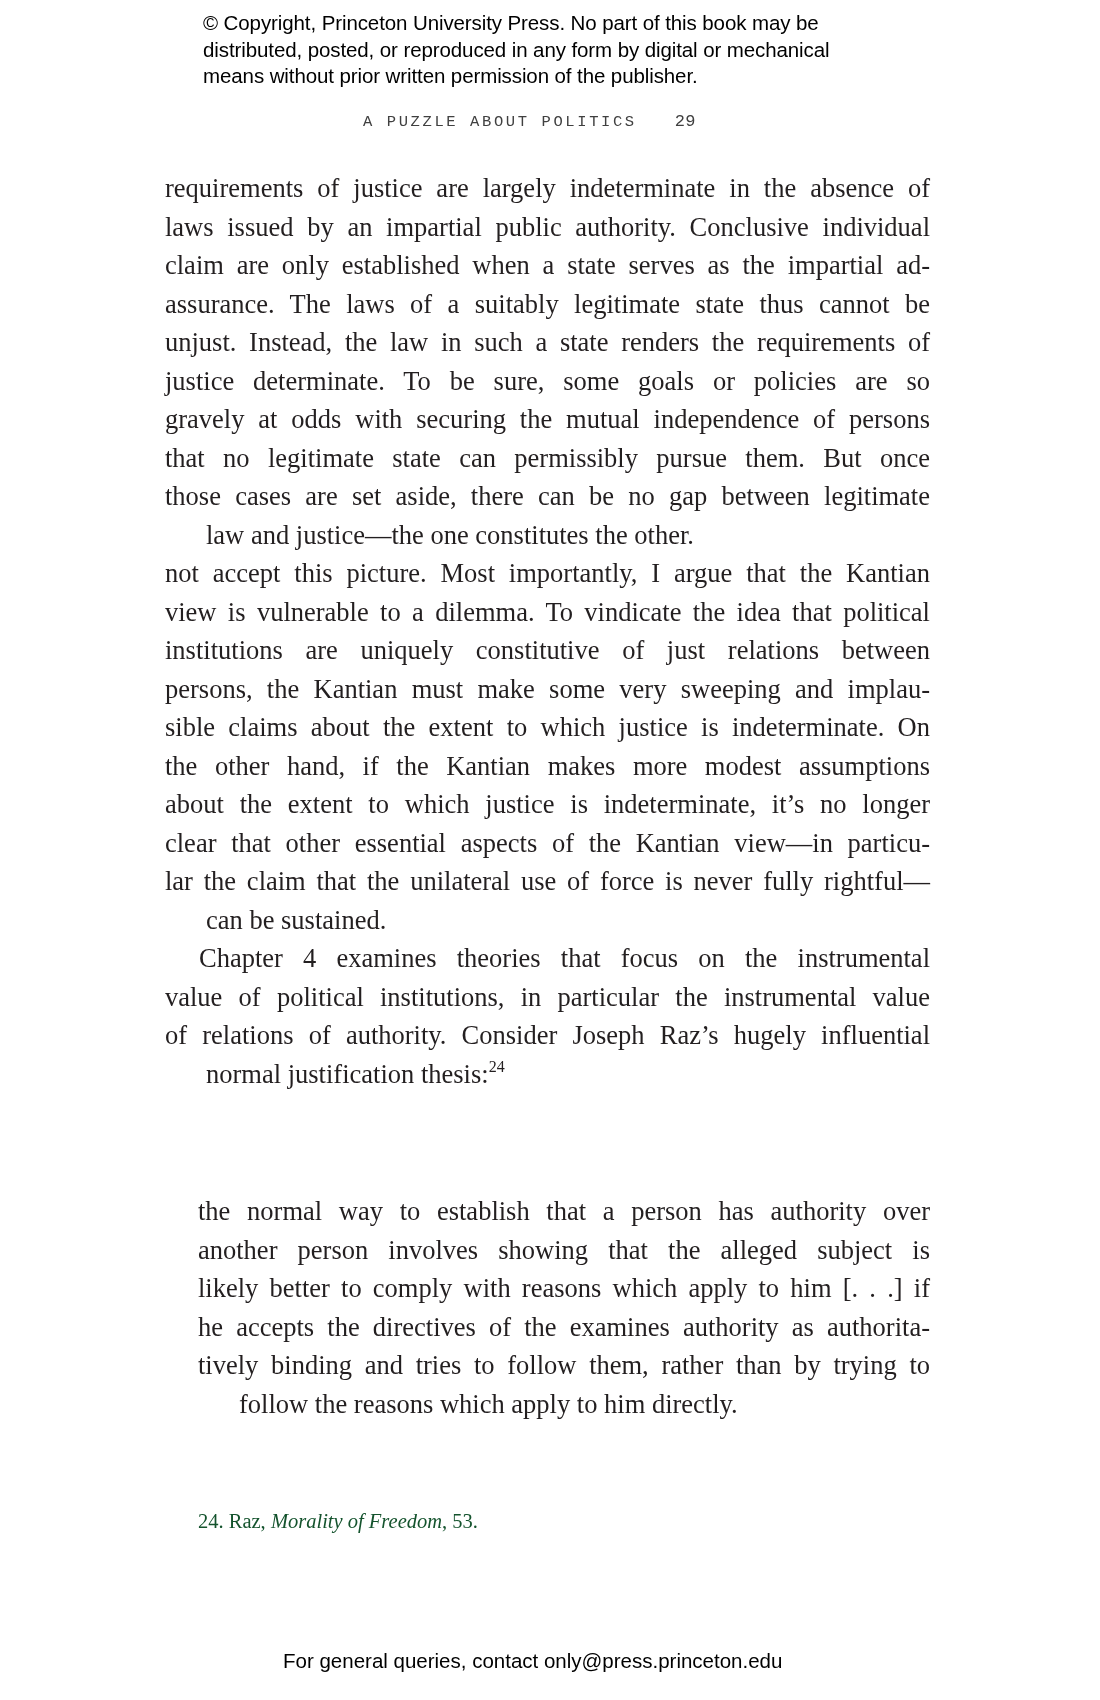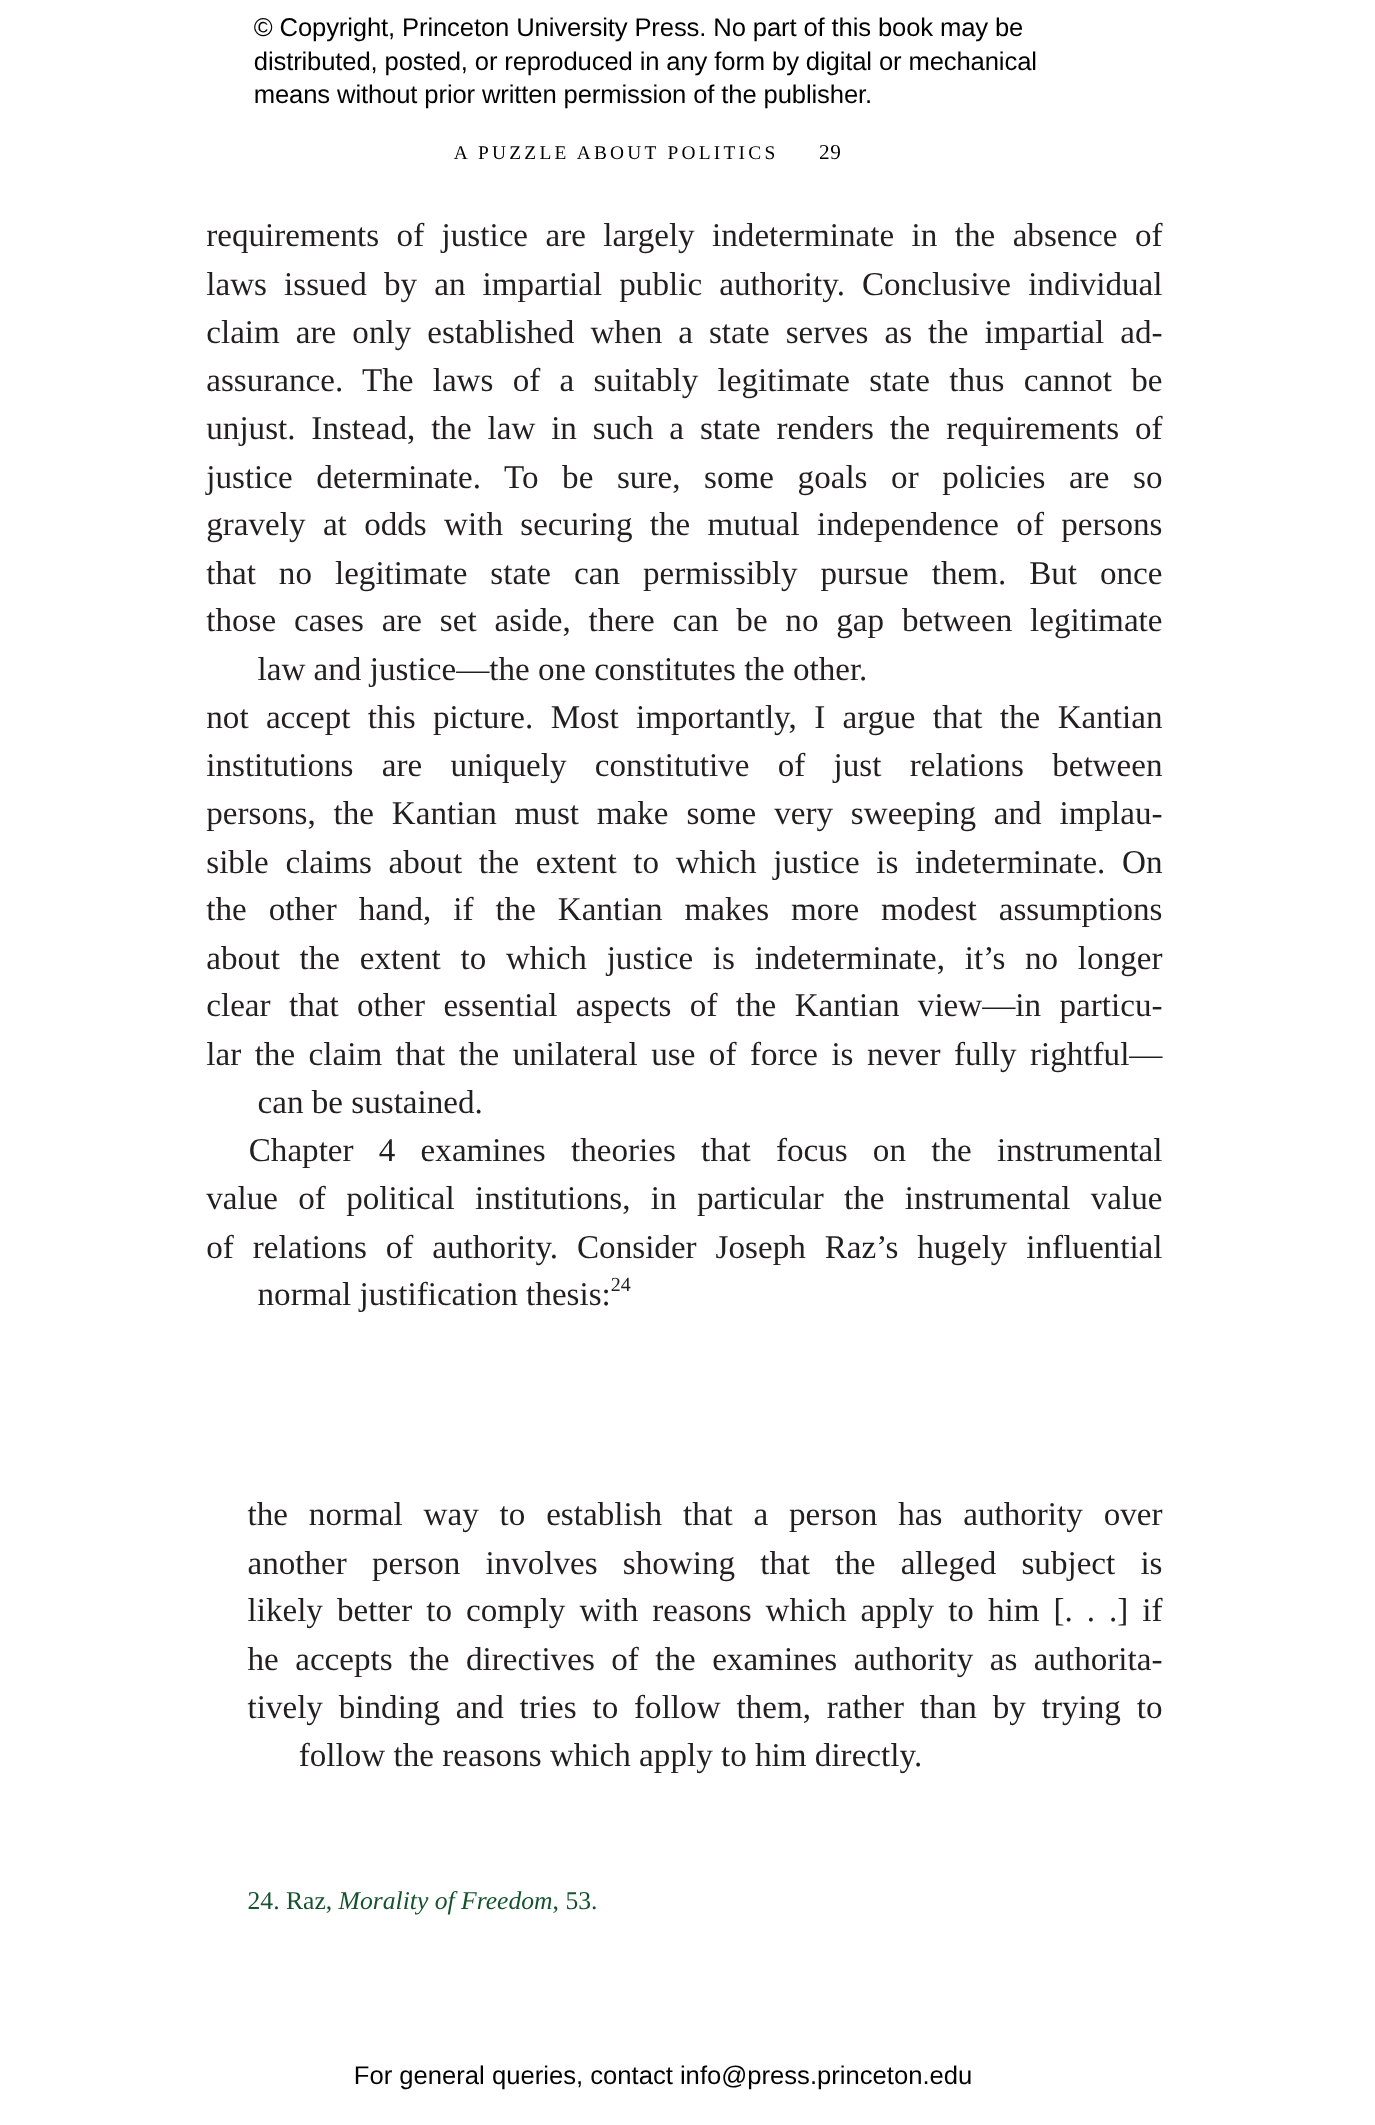--- a/index.html
+++ b/index.html
@@ -23,24 +23,24 @@
       font-size: 20.5px;
       line-height: 26.5px;
       color: #000000;
       letter-spacing: -0.1px;
     }
     .copyright div { white-space: nowrap; }
     .running-head {
       position: absolute;
       left: 363px;
       top: 112px;
-      font-family: Liberation Serif, serif;
+      font-family: Liberation Mono, monospace;
       font-size: 15.5px;
       letter-spacing: 2.6px;
-      color: #000000;
+      color: #404040;
       white-space: nowrap;
     }
     .running-head .page-number {
       margin-left: 26px;
       letter-spacing: 0.5px;
       font-size: 17px;
     }
     .body-text {
       position: absolute;
       left: 165px;
@@ -122,20 +122,21 @@
     <span class="line">assurance. The laws of a suitably legitimate state thus cannot be</span>
     <span class="line">unjust. Instead, the law in such a state renders the requirements of</span>
     <span class="line">justice determinate. To be sure, some goals or policies are so</span>
     <span class="line">gravely at odds with securing the mutual independence of persons</span>
     <span class="line">that no legitimate state can permissibly pursue them. But once</span>
     <span class="line">those cases are set aside, there can be no gap between legitimate</span>
     <span class="line last">law and justice—the one constitutes the other.</span>
   </div>
   <div>
     <span class="line">not accept this picture. Most importantly, I argue that the Kantian</span>
+    <span class="line">view is vulnerable to a dilemma. To vindicate the idea that political</span>
     <span class="line">institutions are uniquely constitutive of just relations between</span>
     <span class="line">persons, the Kantian must make some very sweeping and implau-</span>
     <span class="line">sible claims about the extent to which justice is indeterminate. On</span>
     <span class="line">the other hand, if the Kantian makes more modest assumptions</span>
     <span class="line">about the extent to which justice is indeterminate, it’s no longer</span>
     <span class="line">clear that other essential aspects of the Kantian view—in particu-</span>
     <span class="line">lar the claim that the unilateral use of force is never fully rightful—</span>
     <span class="line last">can be sustained.</span>
   </div>
   <div>
@@ -154,13 +155,13 @@
   <span class="line">tively binding and tries to follow them, rather than by trying to</span>
   <span class="line last">follow the reasons which apply to him directly.</span>
 </div>
 
 <div class="footnote">
   <span>24.</span>
   <span>Raz,</span>
   <span class="title">Morality of Freedom</span><span>, 53.</span>
 </div>
 
-<div class="footer-contact">For general queries, contact info@press.princeton.edu</div>
+<div class="footer-contact">For general queries, contact only@press.princeton.edu</div>
 
 </body></html>

